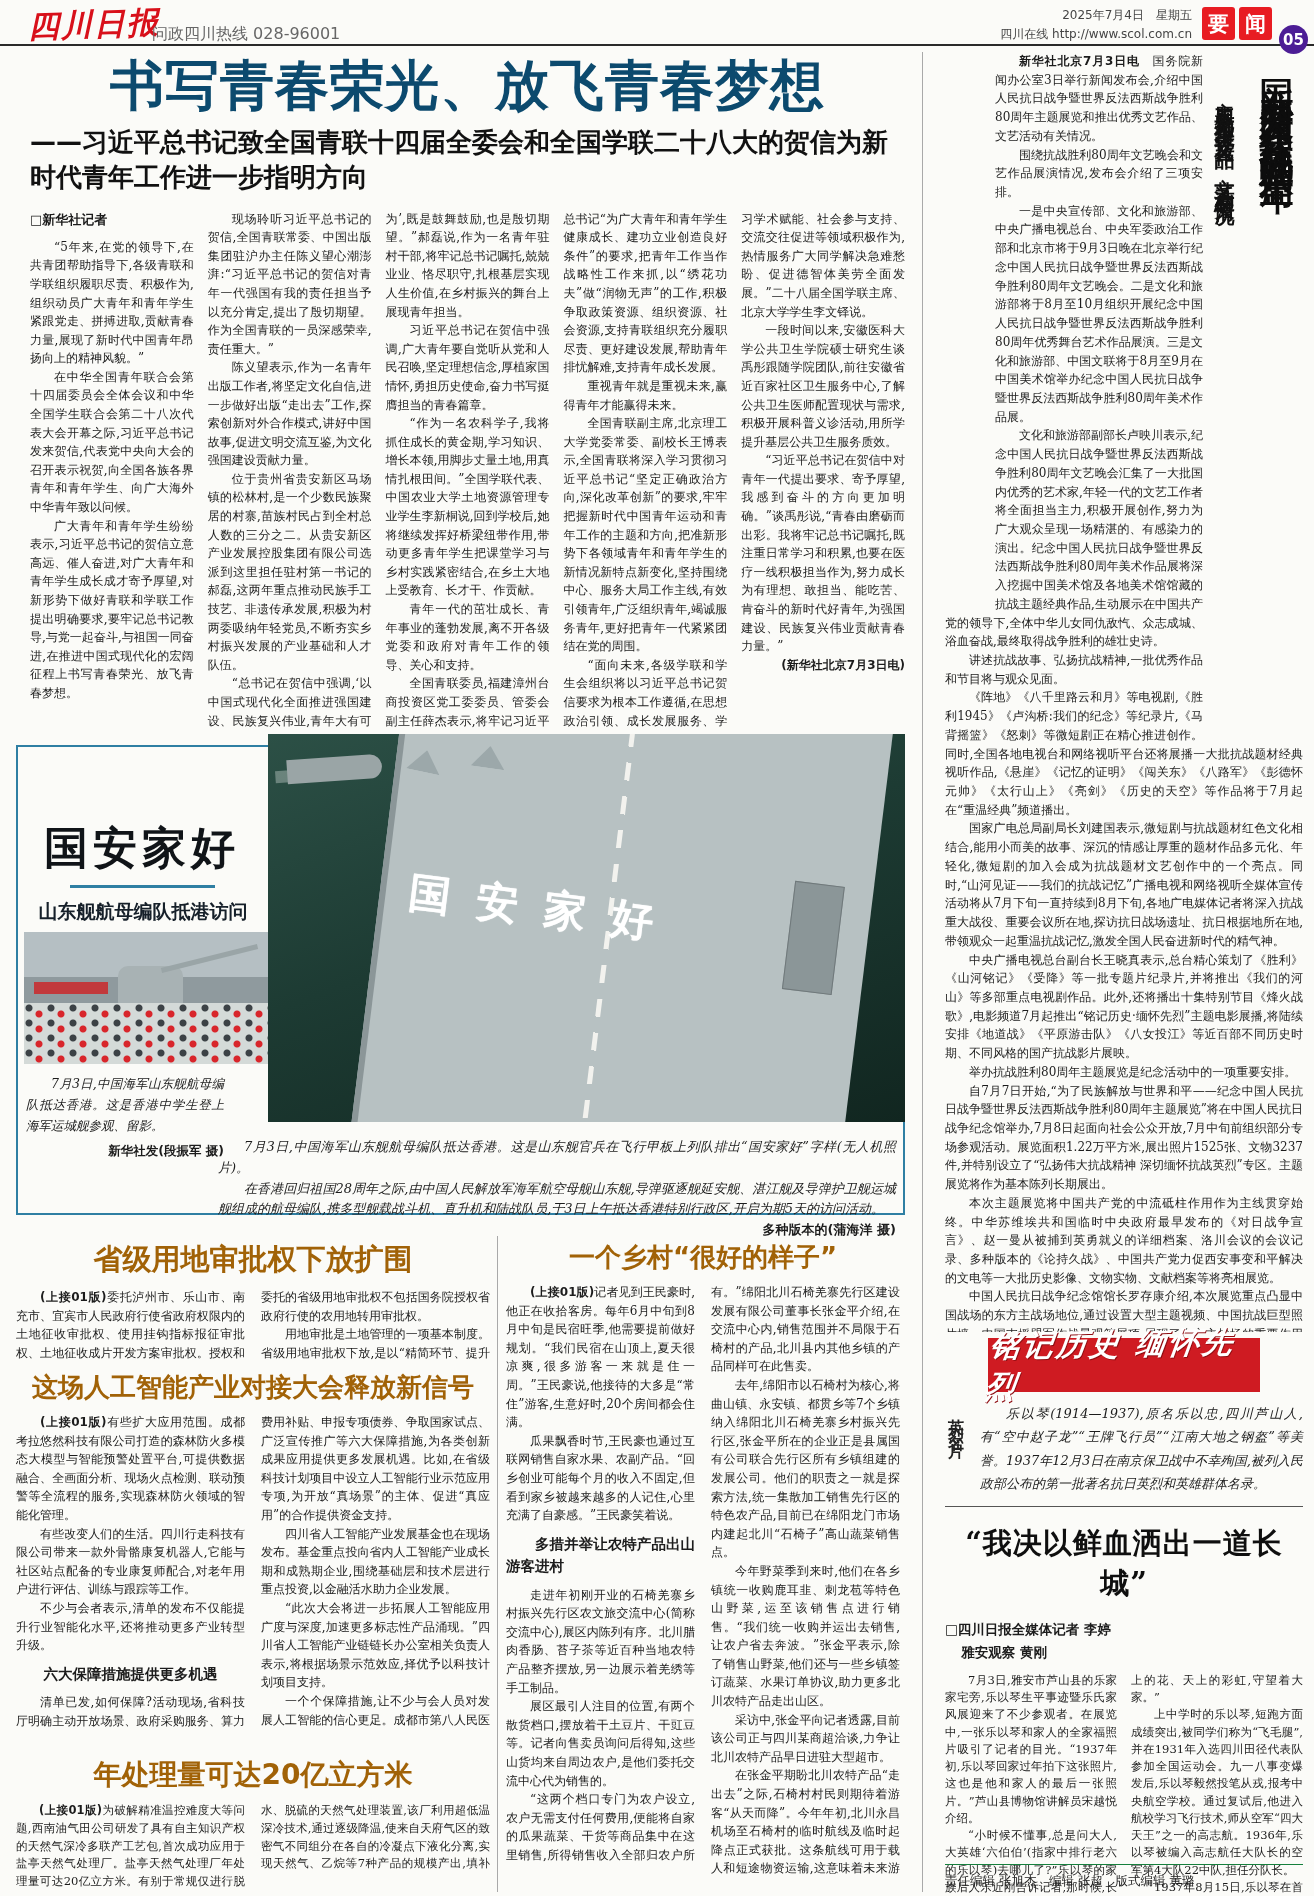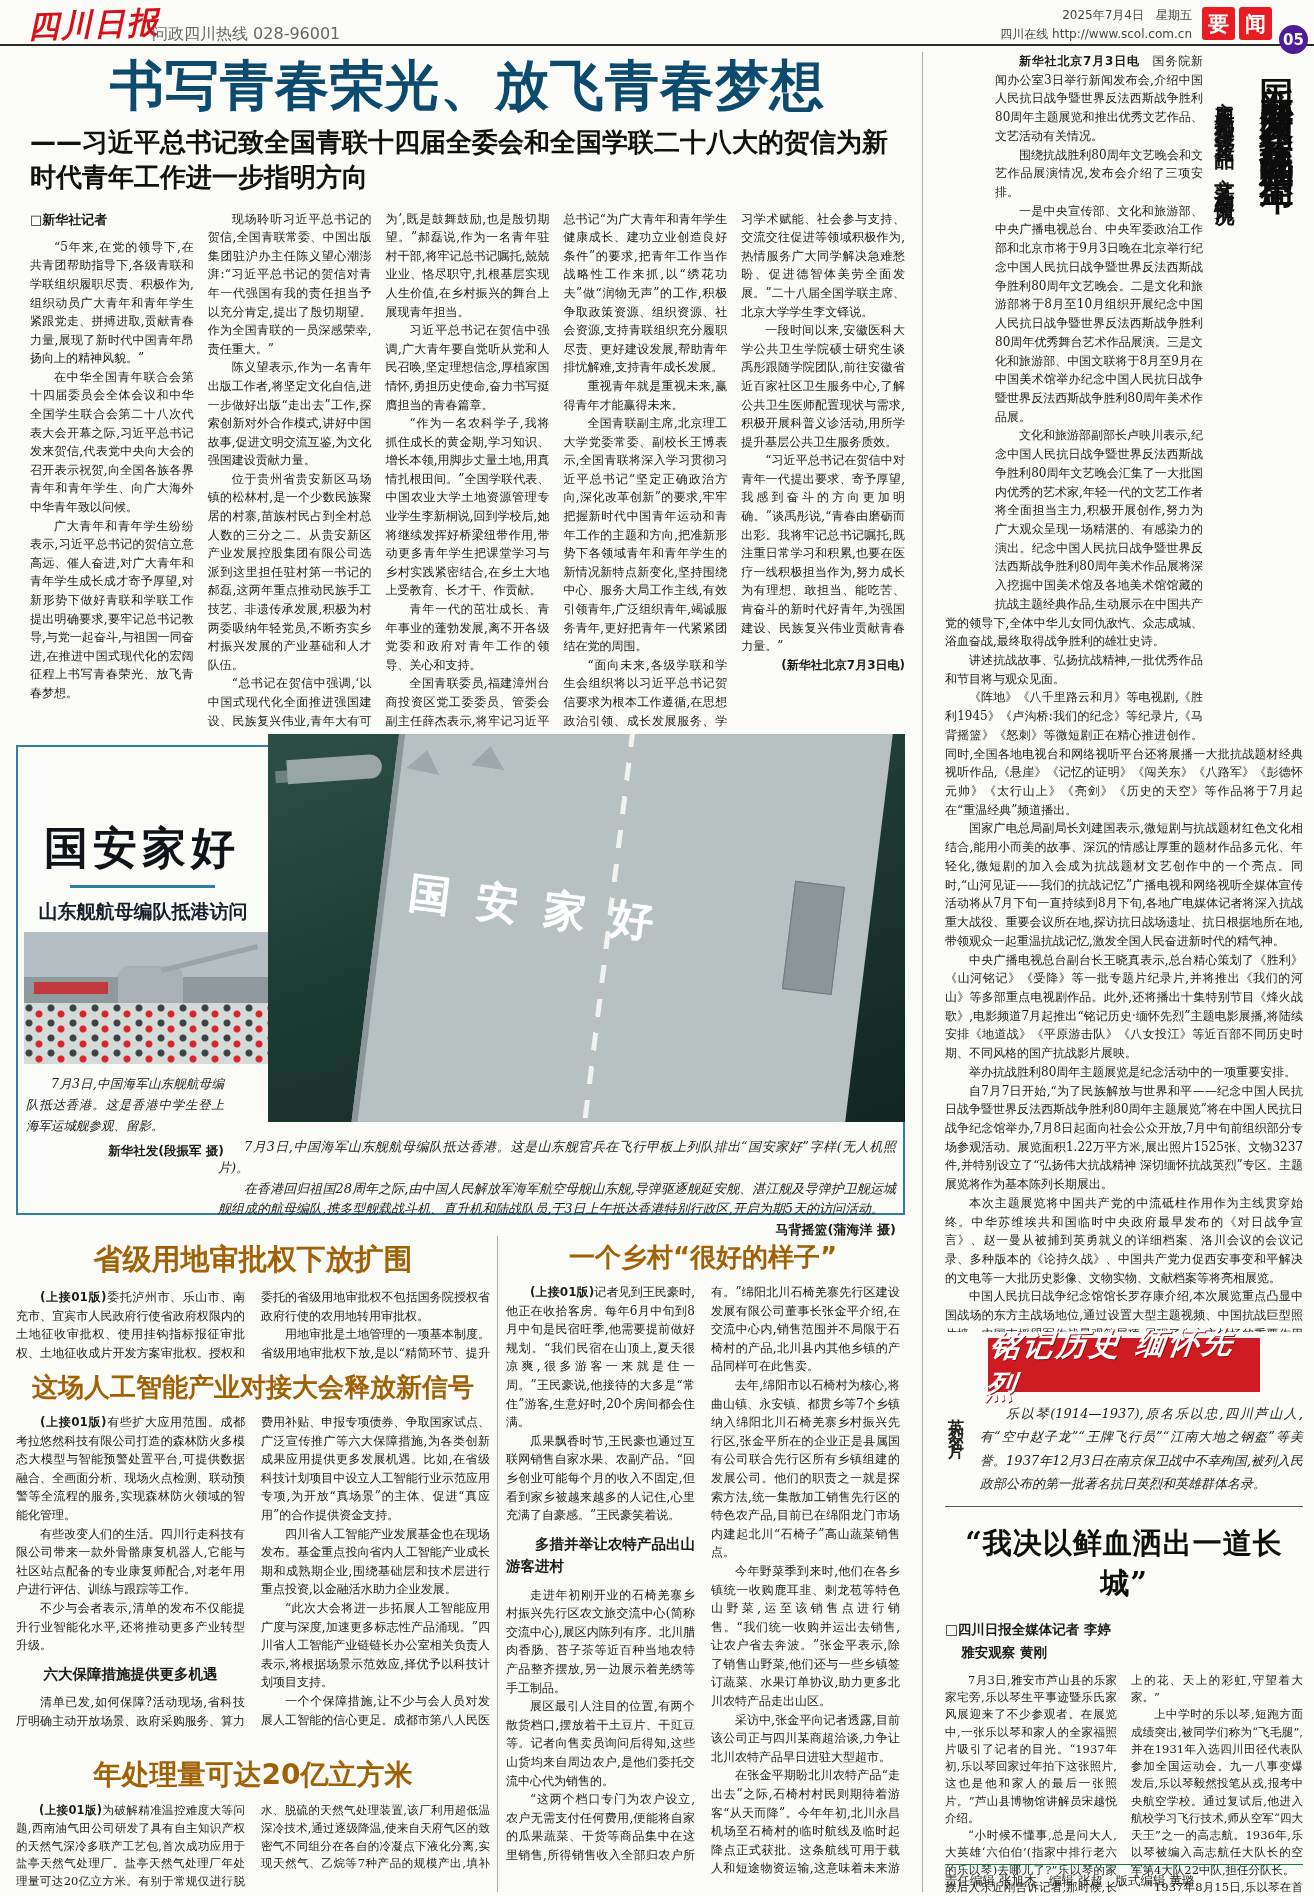--- a/index.html
+++ b/index.html
@@ -179,21 +179,21 @@
         <div class="runway"></div>
         <div class="island"></div>
       </div>
       <div class="jet jet1"></div>
       <div class="jet jet2"></div>
       <div class="formation">国安家好</div>
     </div>
     <div id="big-caption">
       <p>7月3日,中国海军山东舰航母编队抵达香港。这是山东舰官兵在飞行甲板上列队排出“国安家好”字样(无人机照片)。</p>
       <p>在香港回归祖国28周年之际,由中国人民解放军海军航空母舰山东舰,导弹驱逐舰延安舰、湛江舰及导弹护卫舰运城舰组成的航母编队,携多型舰载战斗机、直升机和陆战队员,于3日上午抵达香港特别行政区,开启为期5天的访问活动。</p>
-      <p class="credit">马背摇篮(蒲海洋 摄)</p>
+      <p class="credit">多种版本的(蒲海洋 摄)</p>
     </div>
   </div>
 
   <div id="land" class="sec">
     <div class="sec-headline">省级用地审批权下放扩围</div>
     <div class="two-col">
       <p><b class="lead-in">(上接01版)</b><span>委托泸州市、乐山市、南充市、宜宾市人民政府行使省政府权限内的土地征收审批权、使用挂钩指标报征审批权、土地征收成片开发方案审批权。授权和委托的省级用地审批权不包括国务院授权省政府行使的农用地转用审批权。</span></p>
       <p>用地审批是土地管理的一项基本制度。省级用地审批权下放,是以“精简环节、提升效率”为核心的效能升级,赋予地方更大用地自主权。</p>
     </div>
   </div>

